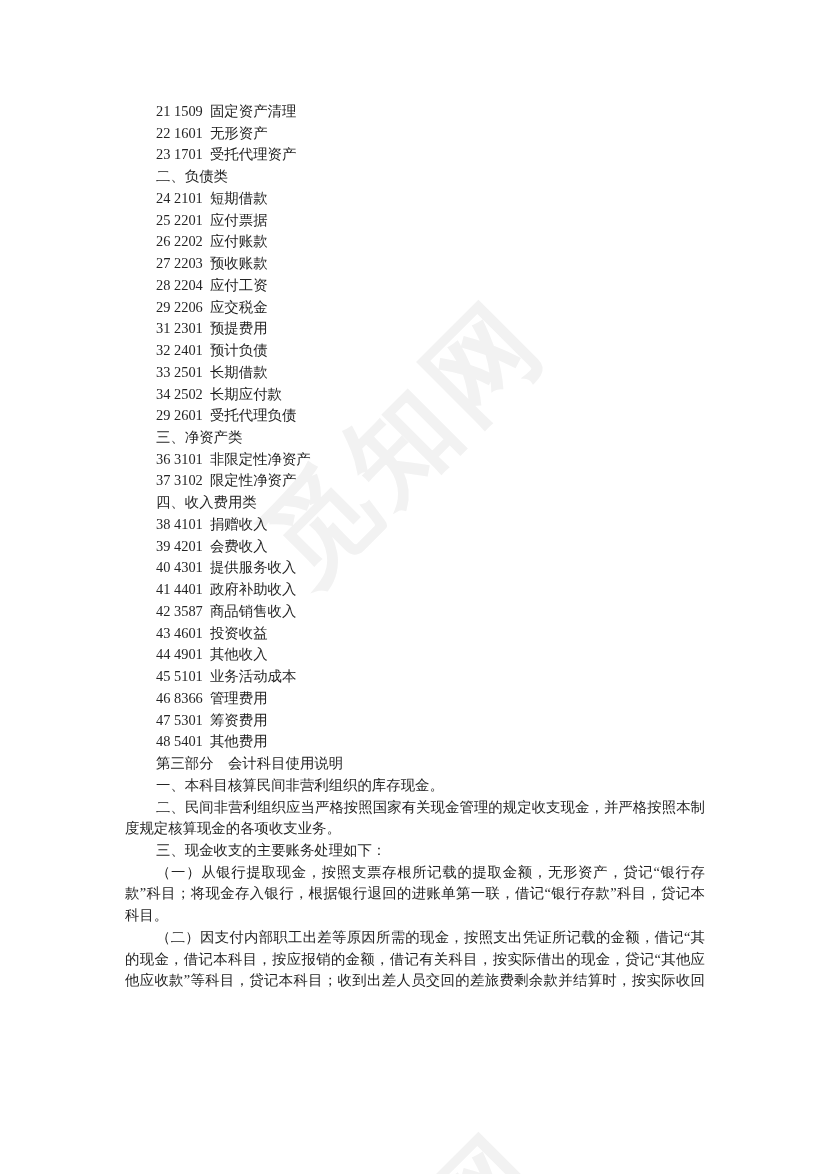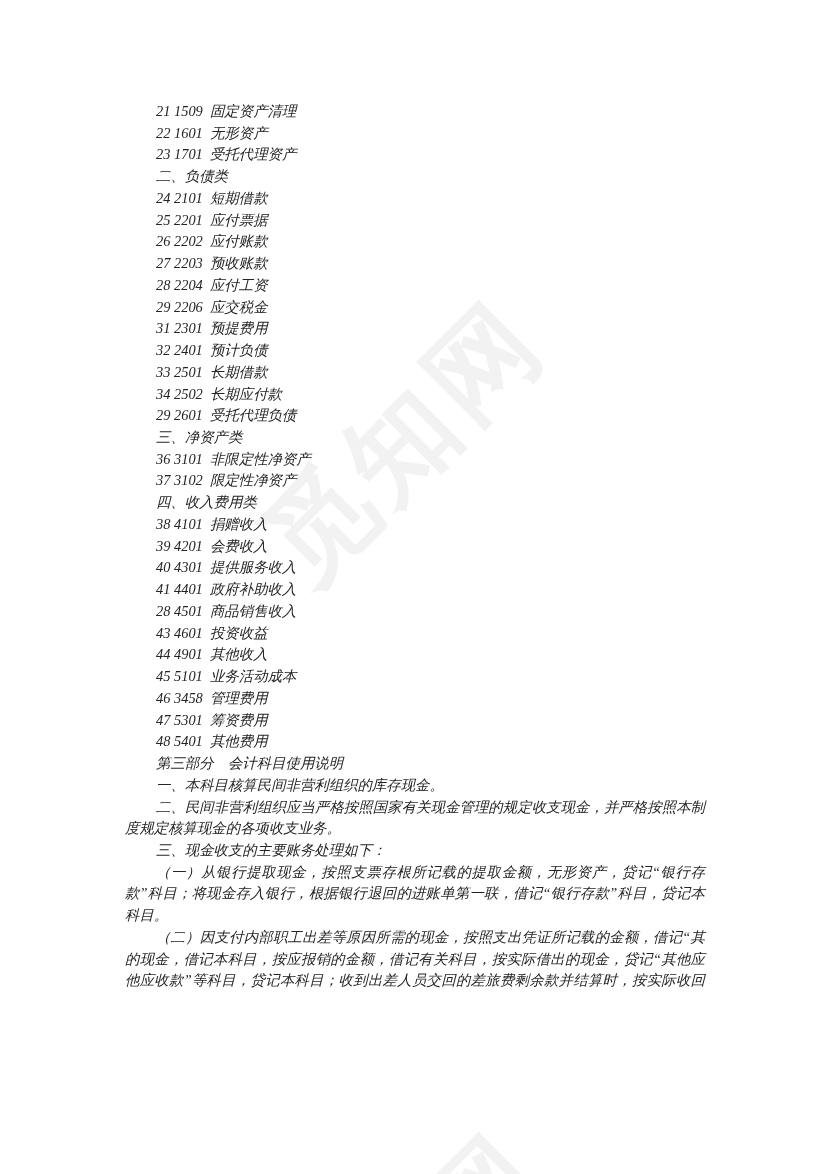--- a/index.html
+++ b/index.html
@@ -33,21 +33,20 @@
     left: 125px;
     top: 101px;
     width: 580px;
     font-size: 14.4px;
   }
   .line {
     height: 21.74px;
     line-height: 21.74px;
     white-space: pre;
     overflow: visible;
-    font-style: italic;
   }
   .line.indent { padding-left: 31px; }
   .line.fill {
     white-space: normal;
     text-align: justify;
     text-align-last: justify;
   }
 </style>
 </head>
 <body>
@@ -72,25 +71,25 @@
       <div class="line indent">34 2502  长期应付款</div>
       <div class="line indent">29 2601  受托代理负债</div>
       <div class="line indent">三、净资产类</div>
       <div class="line indent">36 3101  非限定性净资产</div>
       <div class="line indent">37 3102  限定性净资产</div>
       <div class="line indent">四、收入费用类</div>
       <div class="line indent">38 4101  捐赠收入</div>
       <div class="line indent">39 4201  会费收入</div>
       <div class="line indent">40 4301  提供服务收入</div>
       <div class="line indent">41 4401  政府补助收入</div>
-      <div class="line indent">28 4501  商品销售收入</div>
+      <div class="line indent">42 3587  商品销售收入</div>
       <div class="line indent">43 4601  投资收益</div>
       <div class="line indent">44 4901  其他收入</div>
       <div class="line indent">45 5101  业务活动成本</div>
-      <div class="line indent">46 3458  管理费用</div>
+      <div class="line indent">46 8366  管理费用</div>
       <div class="line indent">47 5301  筹资费用</div>
       <div class="line indent">48 5401  其他费用</div>
       <div class="line indent">第三部分　会计科目使用说明</div>
       <div class="line indent">一、本科目核算民间非营利组织的库存现金。</div>
       <div class="line indent fill">二、民间非营利组织应当严格按照国家有关现金管理的规定收支现金，并严格按照本制</div>
       <div class="line">度规定核算现金的各项收支业务。</div>
       <div class="line indent">三、现金收支的主要账务处理如下：</div>
       <div class="line indent fill">（一）从银行提取现金，按照支票存根所记载的提取金额，无形资产，贷记“银行存</div>
       <div class="line fill">款”科目；将现金存入银行，根据银行退回的进账单第一联，借记“银行存款”科目，贷记本</div>
       <div class="line">科目。</div>

